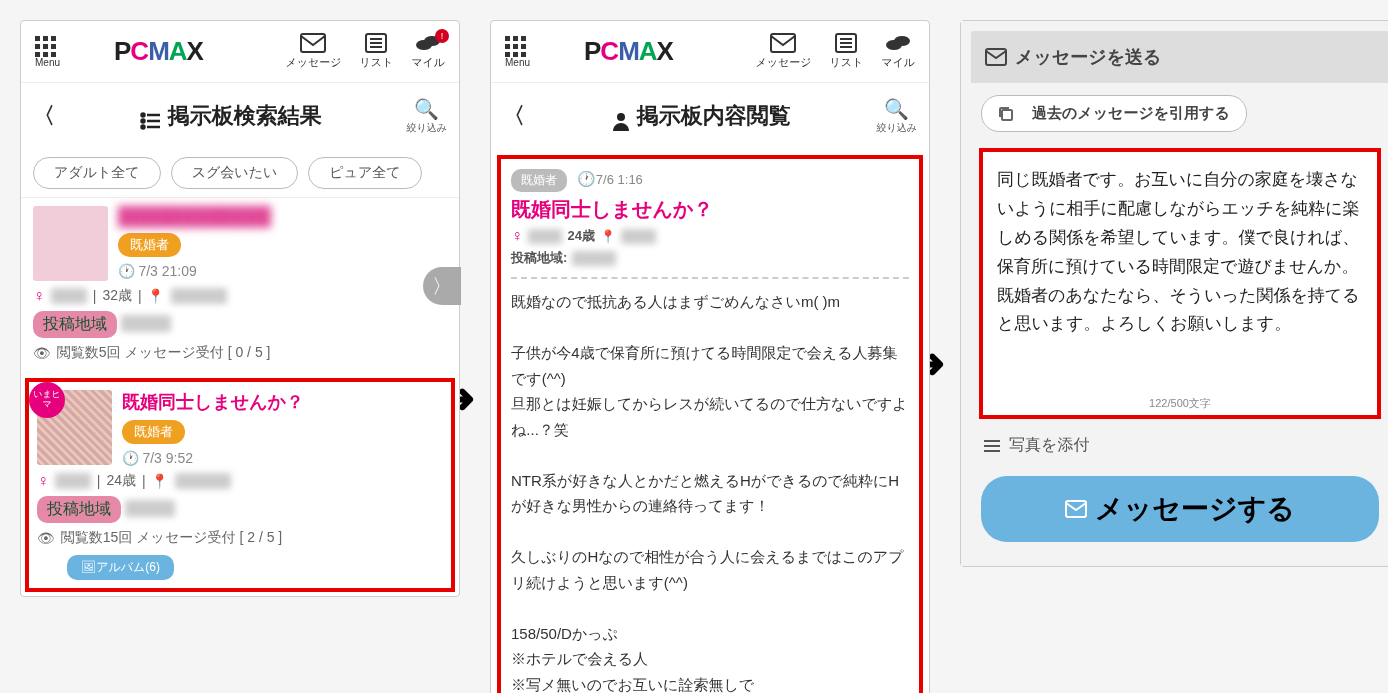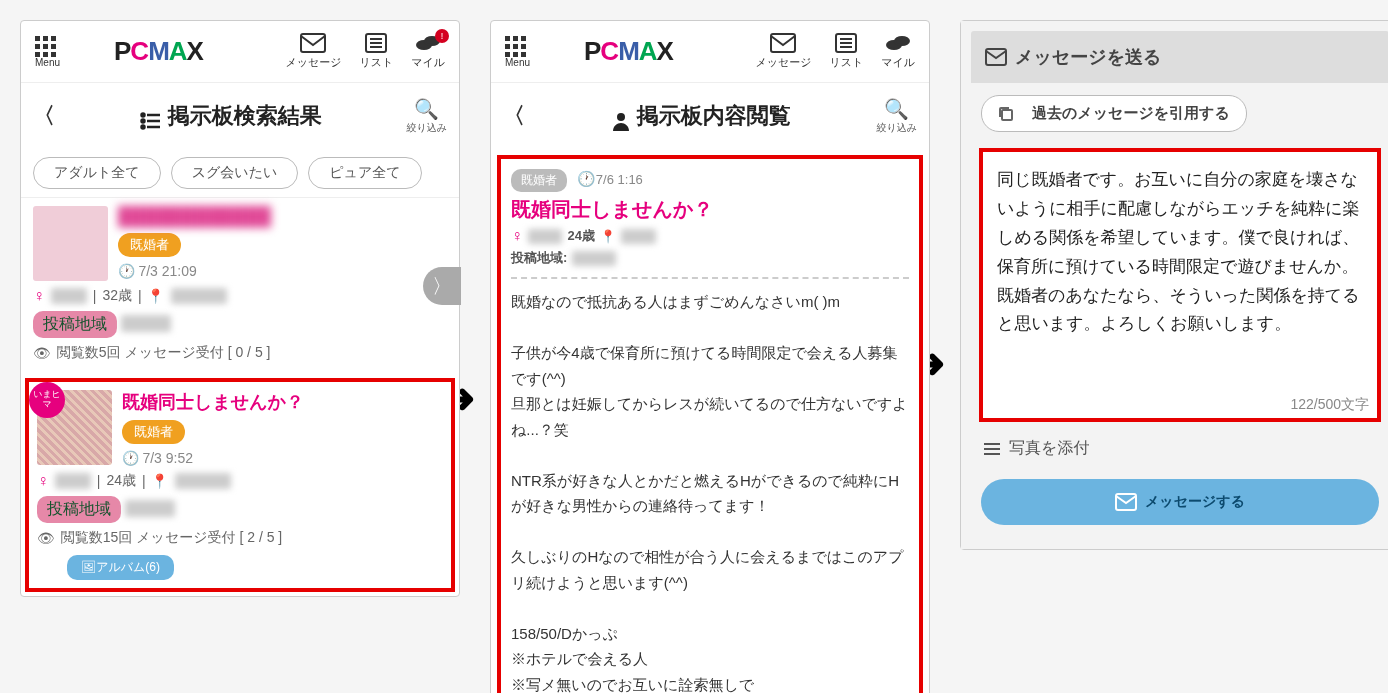--- a/index.html
+++ b/index.html
@@ -50,29 +50,29 @@
 .album-tag { display: inline-block; background: #6bb4e0; color: #fff; font-size: 12px; padding: 4px 14px; border-radius: 10px; margin-top: 8px; margin-left: 30px; }
 .side-chev { position: absolute; right: -2px; top: 50%; transform: translateY(-50%); width: 38px; height: 38px; background: #aaa; border-radius: 50% 0 0 50%; color: #fff; display: flex; align-items: center; justify-content: center; font-size: 20px; }
 
 
 .detail-body { border: 4px solid #e60000; margin: 6px; padding: 10px; font-size: 15px; color: #333; }
 .tag-grey { display: inline-block; background: #bbb; color: #fff; font-size: 12px; padding: 3px 10px; border-radius: 10px; margin-right: 6px; }
 .detail-title { color: #e6007e; font-size: 20px; font-weight: 700; margin-top: 4px; }
 .detail-meta { font-size: 13px; color: #555; margin-top: 4px; display: flex; align-items: center; gap: 5px; flex-wrap: wrap; }
 .dashed { border-bottom: 2px dashed #ccc; margin: 10px 0; }
 .body-text { font-size: 15px; line-height: 1.7; white-space: pre-wrap; }
-.big-btn { flex: 1; background: #6bb4e0; color: #0c4a6e; border: none; border-radius: 26px; padding: 14px; font-size: 14px; font-weight: 600; display: flex; align-items: center; justify-content: center; gap: 8px; }
+.big-btn { flex: 1; background: #6bb4e0; color: #000000; border: none; border-radius: 26px; padding: 14px; font-size: 28px; font-weight: 600; display: flex; align-items: center; justify-content: center; gap: 8px; }
 
 
 .compose { background: #f3f3f3; padding: 10px; }
 .compose-header { background: #ddd; padding: 14px; font-size: 18px; font-weight: 700; color: #444; display: flex; align-items: center; gap: 8px; border-radius: 3px 3px 0 0; }
 .quote-chip { margin: 12px 10px; border: 1px solid #bbb; border-radius: 18px; padding: 8px 16px; font-size: 15px; color: #444; background: #fff; display: inline-flex; align-items: center; gap: 18px; font-weight: bold; }
 .textarea-wrap { border: 4px solid #e60000; margin: 4px 8px; }
 .textarea { background: #fff; padding: 14px; font-size: 17px; line-height: 1.7; color: #222; min-height: 240px; }
-.char-count { text-align: right; color: #888; font-size: 14px; padding: 4px 8px; background: #fff; }
+.char-count { text-align: center; color: #888; font-size: 11px; padding: 4px 8px; background: #fff; }
 .attach-row { padding: 12px; font-size: 16px; color: #555; display: flex; align-items: center; gap: 8px; }
 .compose .big-btn { margin: 8px 10px 14px; width: calc(100% - 20px); }
 
 .arrow { position: absolute; font-size: 40px; font-weight: bold; color: #000; }
 .arrow1 { left: 442px; top: 375px; }
 .arrow2 { left: 912px; top: 340px; }
 
 svg { stroke: currentColor; fill: none; stroke-width: 2; }
 </style>
 </head>

